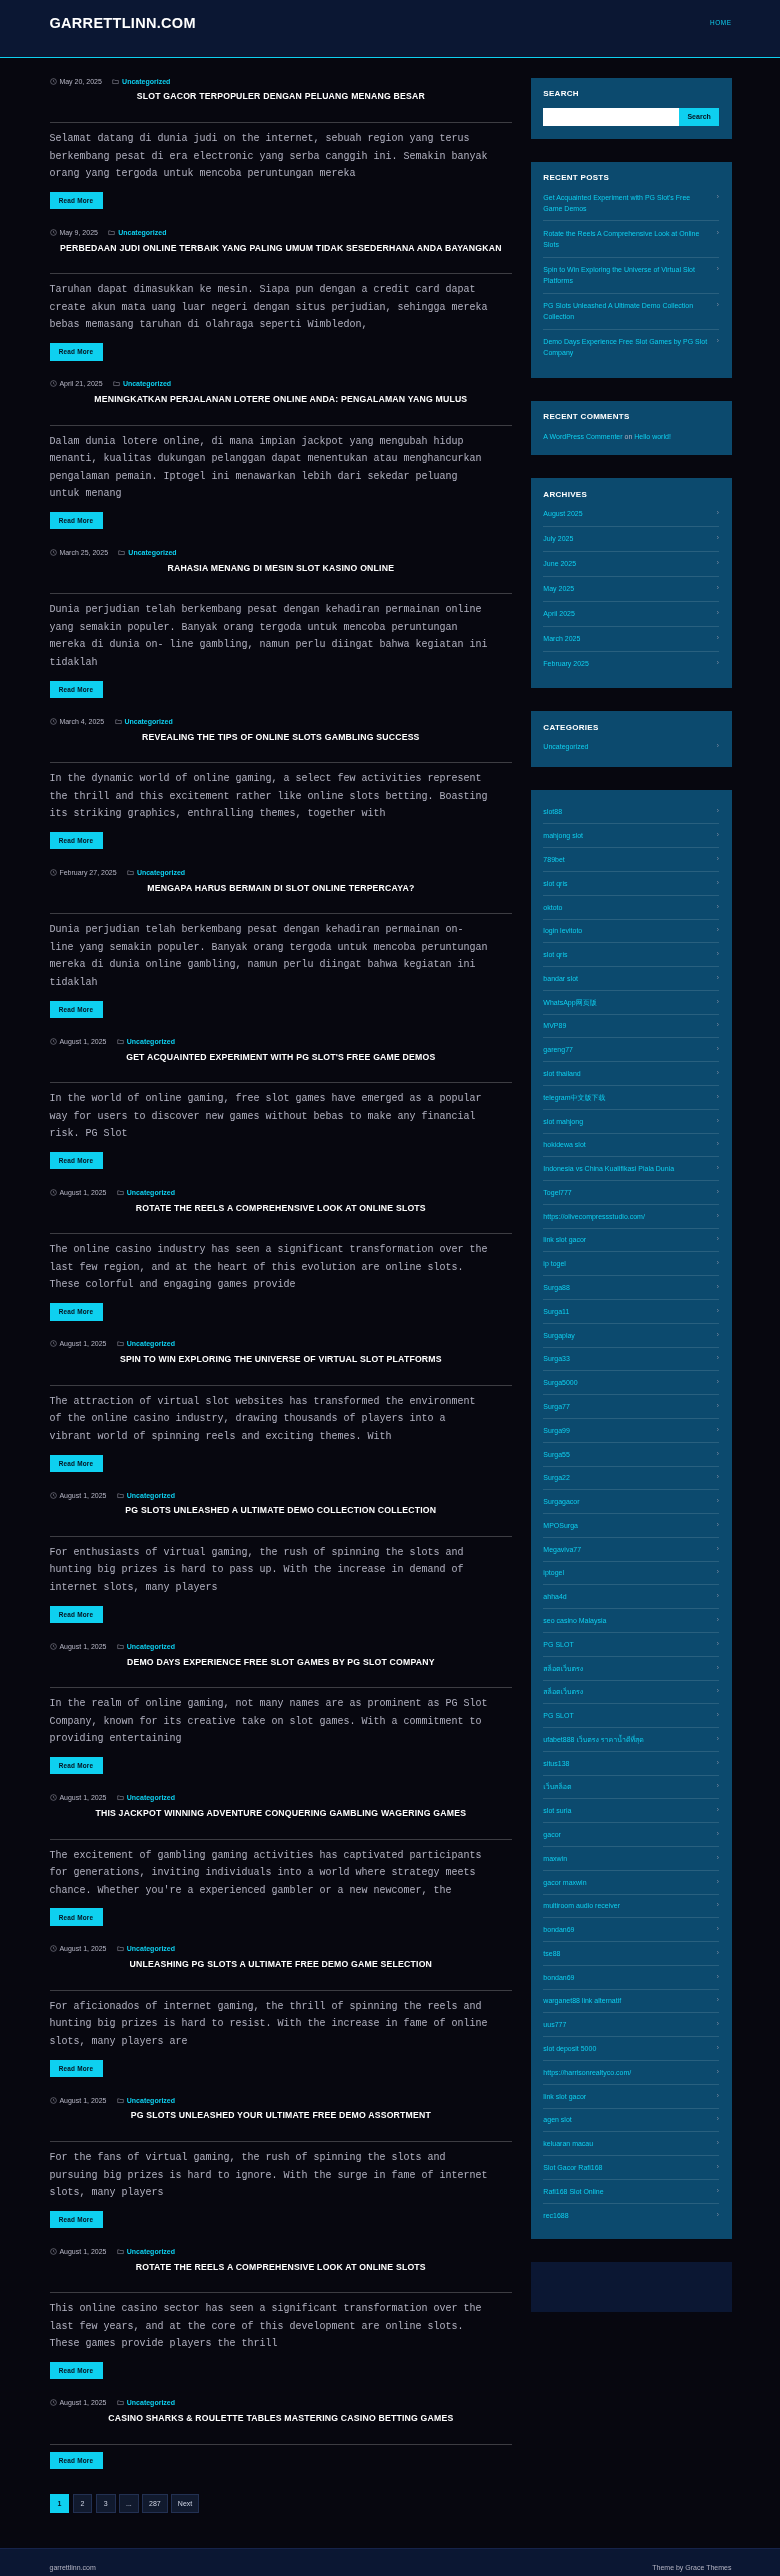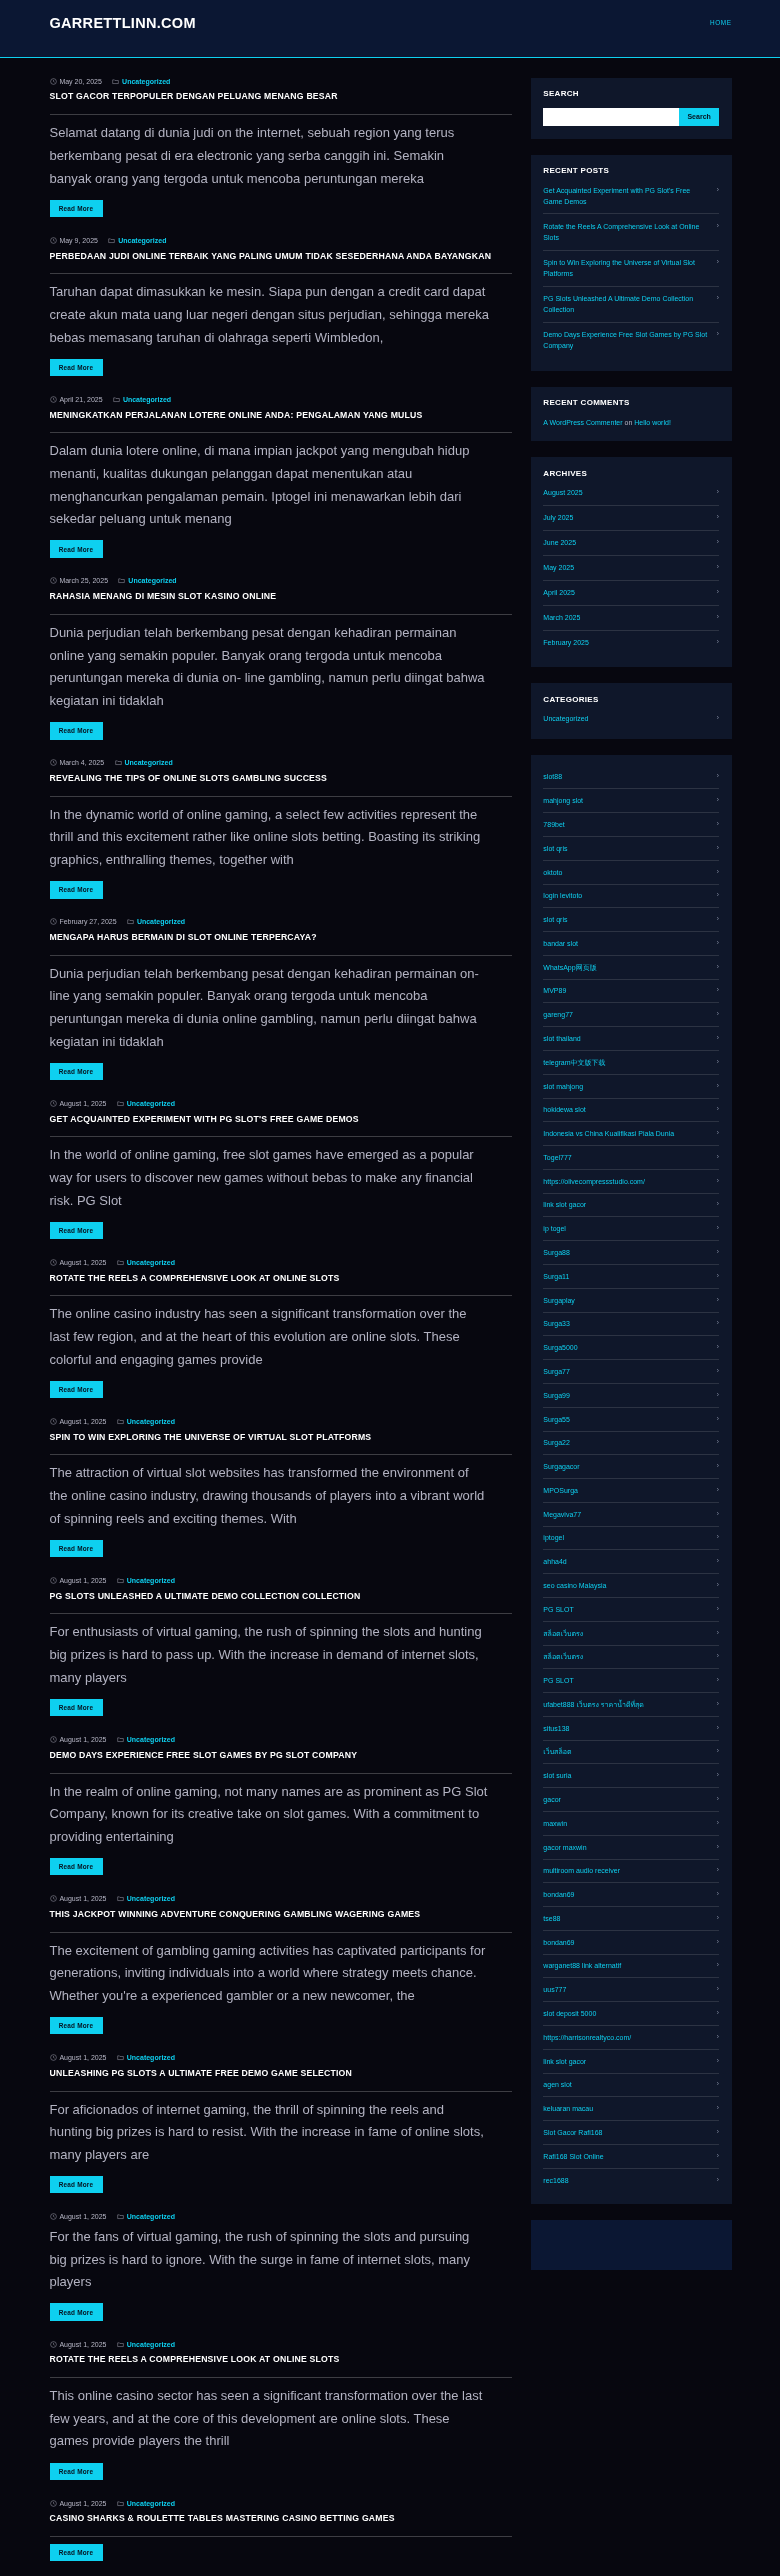--- a/index.html
+++ b/index.html
@@ -53,45 +53,46 @@
     display: flex; align-items: center; gap: 10.4px;
     font-size: 7px; color: #b7b7c6; margin-bottom: 5.8px;
   }
   .post-meta .meta-item { display: inline-flex; align-items: center; gap: 2.9px; }
   .meta-icon { width: 7px; height: 7px; display: inline-block; opacity: .85; }
   .post-cat { color: #0ed0f0; font-weight: bold; }
   .post-title {
     font-size: 8.7px; font-weight: bold; color: #ffffff;
     text-transform: uppercase; letter-spacing: 0.2px;
     border-bottom: 0.6px solid rgba(255,255,255,.22);
-    padding-bottom: 11px; margin: 0 0 7px 0; line-height: 1.45;
+    padding-bottom: 19px; margin: 0 0 7px 0; line-height: 1.45; text-align: center;
   }
   .post-excerpt {
-    font-size: 13px; line-height: 1.75; color: #b3b3c2; margin: 0 0 9.3px 0;
+    font-size: 10px; line-height: 1.75; color: #b3b3c2; margin: 0 0 9.3px 0;
     max-width: 440px;
+    font-family: Liberation Mono, monospace;
   }
   .read-more {
     display: inline-block; background: #0ed0f0; color: #06121f;
     font-size: 6.4px; font-weight: bold; padding: 5.2px 9.3px;
     letter-spacing: 0.2px;
   }
 
   
   .pagination { display: flex; gap: 3.5px; margin: 25.4px 0 17.4px 0; }
   .pagination span, .pagination a {
     min-width: 19.7px; height: 18.5px; padding: 0 5.8px;
     display: inline-flex; align-items: center; justify-content: center;
     background: #111a2e; color: #cfd5e4; font-size: 7px;
     border: 0.6px solid #223052;
   }
   .pagination .current { background: #0ed0f0; color: #06121f; border-color: #0ed0f0; font-weight: bold; }
 
   
   .widget {
-    background: #0f172a; margin-bottom: 16px; padding: 11.6px 12.7px 12.7px 12.7px;
+    background: #0c4a6e; margin-bottom: 23px; padding: 11.6px 12.7px 12.7px 12.7px;
   }
   .widget-title {
     font-size: 8px; font-weight: bold; color: #ffffff;
     text-transform: uppercase; letter-spacing: 0.3px; margin: 0 0 9.3px 0;
   }
   .search-row { display: flex; gap: 0; }
   .search-input {
     flex: 1; height: 18.5px; border: 0.6px solid #ffffff; background: #ffffff;
     padding: 0 4.6px; font-size: 7px; color: #222; font-family: "Liberation Sans", sans-serif;
   }
@@ -352,21 +353,21 @@
                 <path d="M8 4.3V8l2.6 1.6" fill="none" stroke="#b7b7c6" stroke-width="1.2"></path>
               </svg>
               <span>August 1, 2025</span>
             </span>
             <span class="meta-item">
               <svg class="meta-icon" viewBox="0 0 16 16">
                 <path d="M1.5 4.2h4l1.2 1.5h7.8v7H1.5z" fill="none" stroke="#b7b7c6" stroke-width="1.2"></path>
               </svg>
               <a class="post-cat" href="#">Uncategorized</a>
             </span>
-          </div><p class="post-excerpt">For the fans of virtual gaming, the rush of spinning the slots and pursuing big prizes is hard to ignore. With the surge in fame of internet slots, many players</p><a class="read-more" href="#">Read More</a></article>
+          </div><h2 class="post-title"><a href="#">PG SLOTS UNLEASHED YOUR ULTIMATE FREE DEMO ASSORTMENT</a></h2><p class="post-excerpt">For the fans of virtual gaming, the rush of spinning the slots and pursuing big prizes is hard to ignore. With the surge in fame of internet slots, many players</p><a class="read-more" href="#">Read More</a></article>
         <article class="post"><div class="post-meta">
             <span class="meta-item">
               <svg class="meta-icon" viewBox="0 0 16 16">
                 <circle cx="8" cy="8" r="6.6" fill="none" stroke="#b7b7c6" stroke-width="1.2"></circle>
                 <path d="M8 4.3V8l2.6 1.6" fill="none" stroke="#b7b7c6" stroke-width="1.2"></path>
               </svg>
               <span>August 1, 2025</span>
             </span>
             <span class="meta-item">
               <svg class="meta-icon" viewBox="0 0 16 16">

